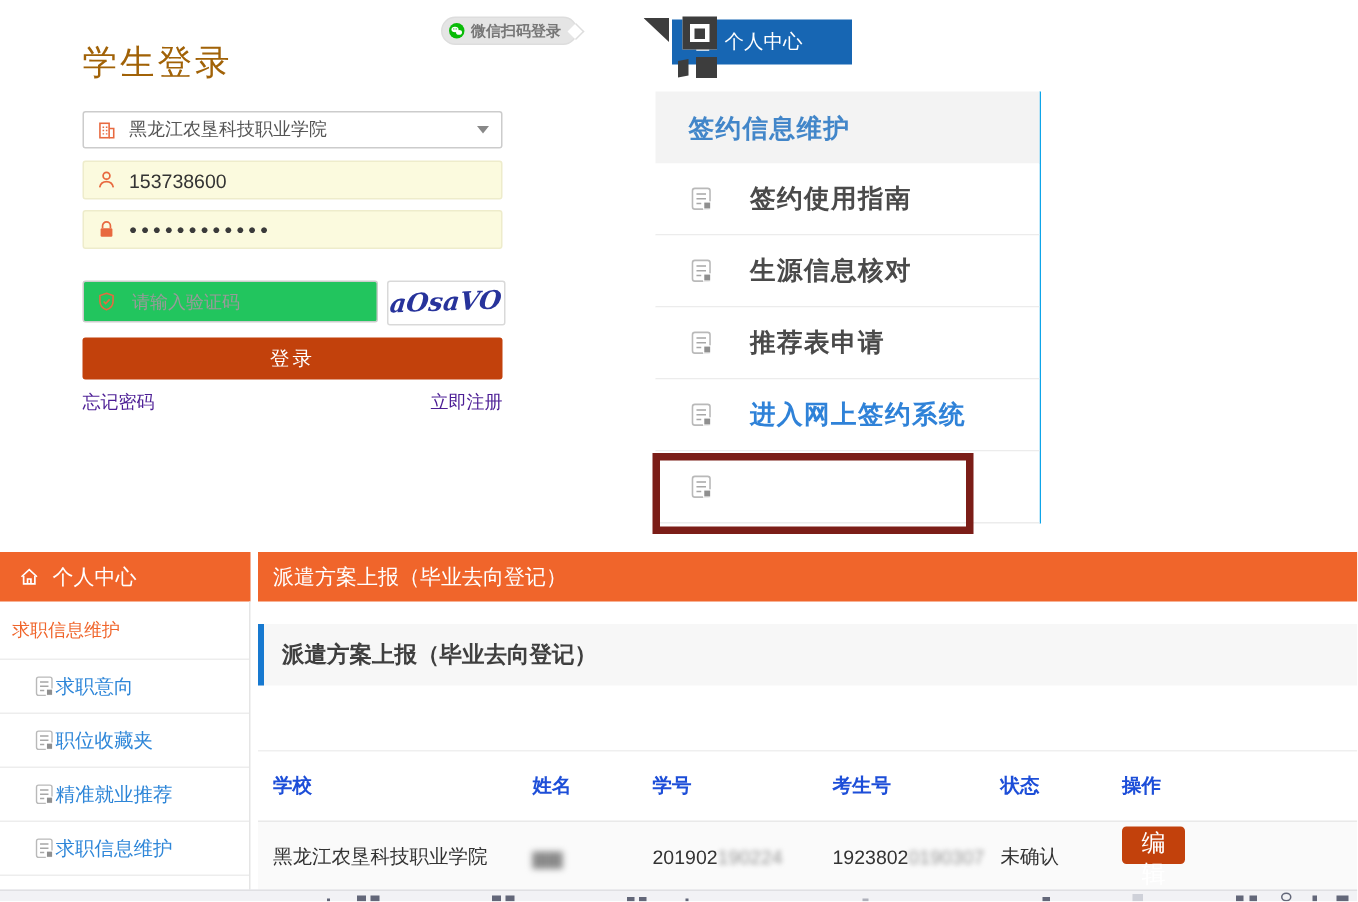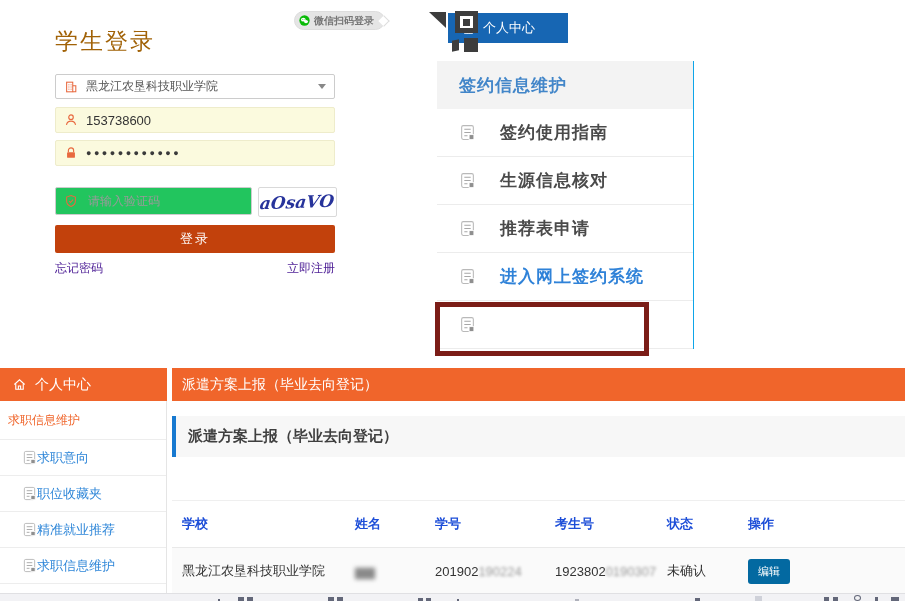--- a/index.html
+++ b/index.html
@@ -81,22 +81,22 @@
   .panel-accent{width:4px;height:41px;background:#1779d0;margin-right:12px;}
   .panel-title{font-size:15px;font-weight:700;color:#3f3f3f;}
   .tbl{position:absolute;left:0;top:137px;width:733px;border-top:1px solid #efefef;font-size:13px;}
   .trow{display:flex;align-items:center;height:46px;padding-left:10px;box-sizing:border-box;}
   .thead .tc{font-weight:700;color:#1d4ed8;font-family:Liberation Mono, monospace;}
   .tdata{background:#fafafa;border-top:1px solid #e9e9e9;height:47px;}
   .tc{flex:0 0 auto;}
   .c0{width:173px;} .c1{width:80px;} .c2{width:120px;} .c3{width:112px;} .c4{width:81px;} .c5{width:60px;}
   .blur1{filter:blur(1.6px);color:#9a9a9a;}
   .blur2{filter:blur(2.2px);color:#8a8a8a;}
-  .edit-btn{width:42px;height:25px;background:#0369a1;color:#fff;border:0;border-radius:3px;
-            font-size:11px;cursor:pointer;font-family:"Liberation Sans",sans-serif;}
+  .edit-btn{width:42px;height:25px;background:#c2410c;color:#fff;border:0;border-radius:3px;
+            font-size:16px;cursor:pointer;font-family:"Liberation Sans",sans-serif;}
 
   
   .strip{position:absolute;left:0;bottom:0;width:905px;height:7px;background:#f2f2f5;
          border-top:1px solid #e0e0e3;}
   .fr{position:absolute;bottom:0;background:#4a4f63;opacity:.85;}
 </style>
 </head>
 <body>
 
 <div class="stage">

